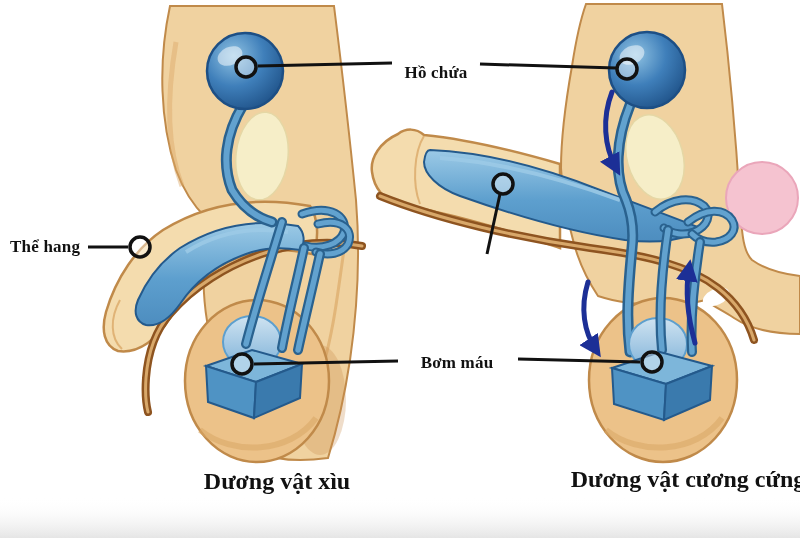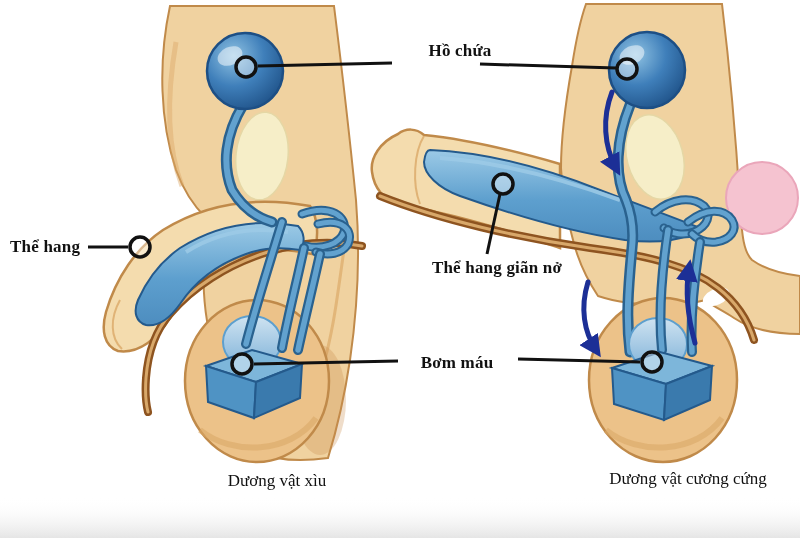--- a/index.html
+++ b/index.html
@@ -17,22 +17,22 @@
     font-weight:bold;
     font-size:17px;
     white-space:nowrap;
     transform:translate(-50%,-50%);
     letter-spacing:.2px;
   }
   .lbl.left-anchored{transform:translate(0,-50%);}
   .caption{
     position:absolute;
     color:var(--text,#111);
-    font-weight:normal;
-    font-size:17px;
+    font-weight:bold;
+    font-size:24px;
     white-space:nowrap;
     transform:translate(-50%,-50%);
   }
 </style>
 </head>
 <body>
 
 <div class="canvas">
 
 <svg width="800" height="538" viewBox="0 0 800 538">
@@ -206,20 +206,19 @@
     <path d="M518,359 L640,362" stroke-width="3"></path>
     <circle cx="246" cy="67" r="10" fill="rgba(255,255,255,0.4)" stroke-width="3.5"></circle>
     <circle cx="627" cy="69" r="10" fill="rgba(255,255,255,0.4)" stroke-width="3.5"></circle>
     <circle cx="140" cy="247" r="10" fill="rgba(255,255,255,0.4)" stroke-width="3.5"></circle>
     <circle cx="503" cy="184" r="10" fill="rgba(255,255,255,0.4)" stroke-width="3.5"></circle>
     <circle cx="242" cy="364" r="10" fill="rgba(255,255,255,0.4)" stroke-width="3.5"></circle>
     <circle cx="652" cy="362" r="10" fill="rgba(255,255,255,0.4)" stroke-width="3.5"></circle>
   </g>
 </svg>
 
-<div class="lbl" style="left:436px;top:51px;margin-left:24px;">Hồ chứa</div>
+<div class="lbl" style="left:436px;top:73px;">Hồ chứa</div>
 <div class="lbl left-anchored" style="left:10px;top:247px;">Thể hang</div>
-<div class="lbl" style="left:497px;top:268px;">Thể hang giãn nở</div>
 <div class="lbl" style="left:457px;top:363px;">Bơm máu</div>
 <div class="caption" style="left:277px;top:481px;">Dương vật xìu</div>
 <div class="caption" style="left:672px;top:479px;margin-left:16px;">Dương vật cương cứng</div>
 
 </div>
 
 </body></html>

